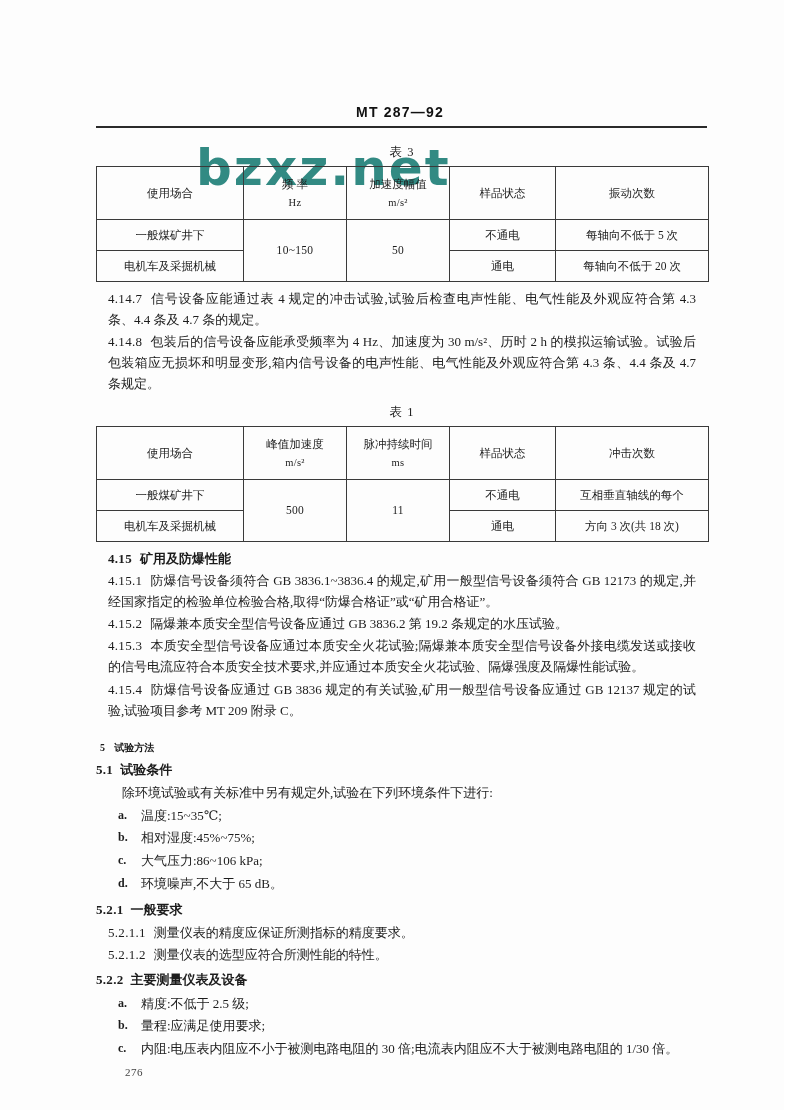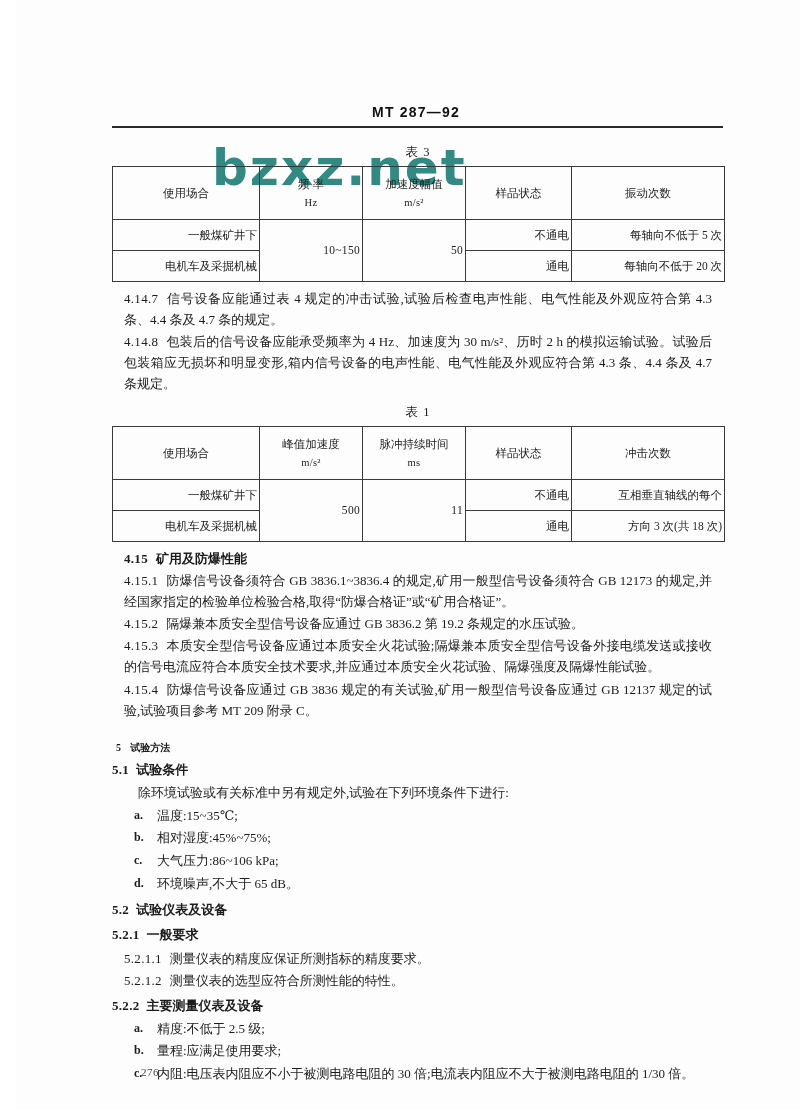--- a/index.html
+++ b/index.html
@@ -10,21 +10,21 @@
   body {
     width: 800px;
     height: 1110px;
     position: relative;
     font-family: "Liberation Serif", "DejaVu Serif", serif;
     color: #1c1c1c;
     overflow: hidden;
   }
   .page {
     position: absolute;
-    left: 16px; top: 0;
+    left: 0; top: 0;
     width: 784px;
     height: 1110px;
     background: #fdfdfd;
     text-decoration: underline;
   }
   
   .doc-header {
     position: absolute;
     left: 0; top: 104px;
     width: 800px;
@@ -92,21 +92,20 @@
     font-family: "Liberation Serif", serif;
     margin-top: 40px;
   }
   .unit-line {
     display: block;
     font-size: 10.5px;
     margin-top: 3px;
   }
   table.std td.body-cell {
     height: 24px;
-    text-align: right;
   }
   .num {
     font-family: "Liberation Serif", serif;
     letter-spacing: .3px;
   }
   .sec-head {
     font-weight: bold;
     font-size: 10px;
     margin: 9px 0 3px 4px;
     line-height: 1.5;
@@ -321,23 +320,20 @@
         <span class="mk">c.</span>
         <span>大气压力:86~106 kPa;</span>
       </li>
       <li>
         <span class="mk">d.</span>
         <span>环境噪声,不大于 65 dB。</span>
       </li>
     </ul>
 
     <p class="sub-head">
-      <span class="lbl num">5.2</span><span>试验仪表及设备</span>
-    </p>
-    <p class="sub-head">
       <span class="lbl num">5.2.1</span><span>一般要求</span>
     </p>
     <p class="clause">
       <span class="lbl num">5.2.1.1</span><span>测量仪表的精度应保证所测指标的精度要求。</span>
     </p>
     <p class="clause">
       <span class="lbl num">5.2.1.2</span><span>测量仪表的选型应符合所测性能的特性。</span>
     </p>
     <p class="sub-head">
       <span class="lbl num">5.2.2</span><span>主要测量仪表及设备</span>

